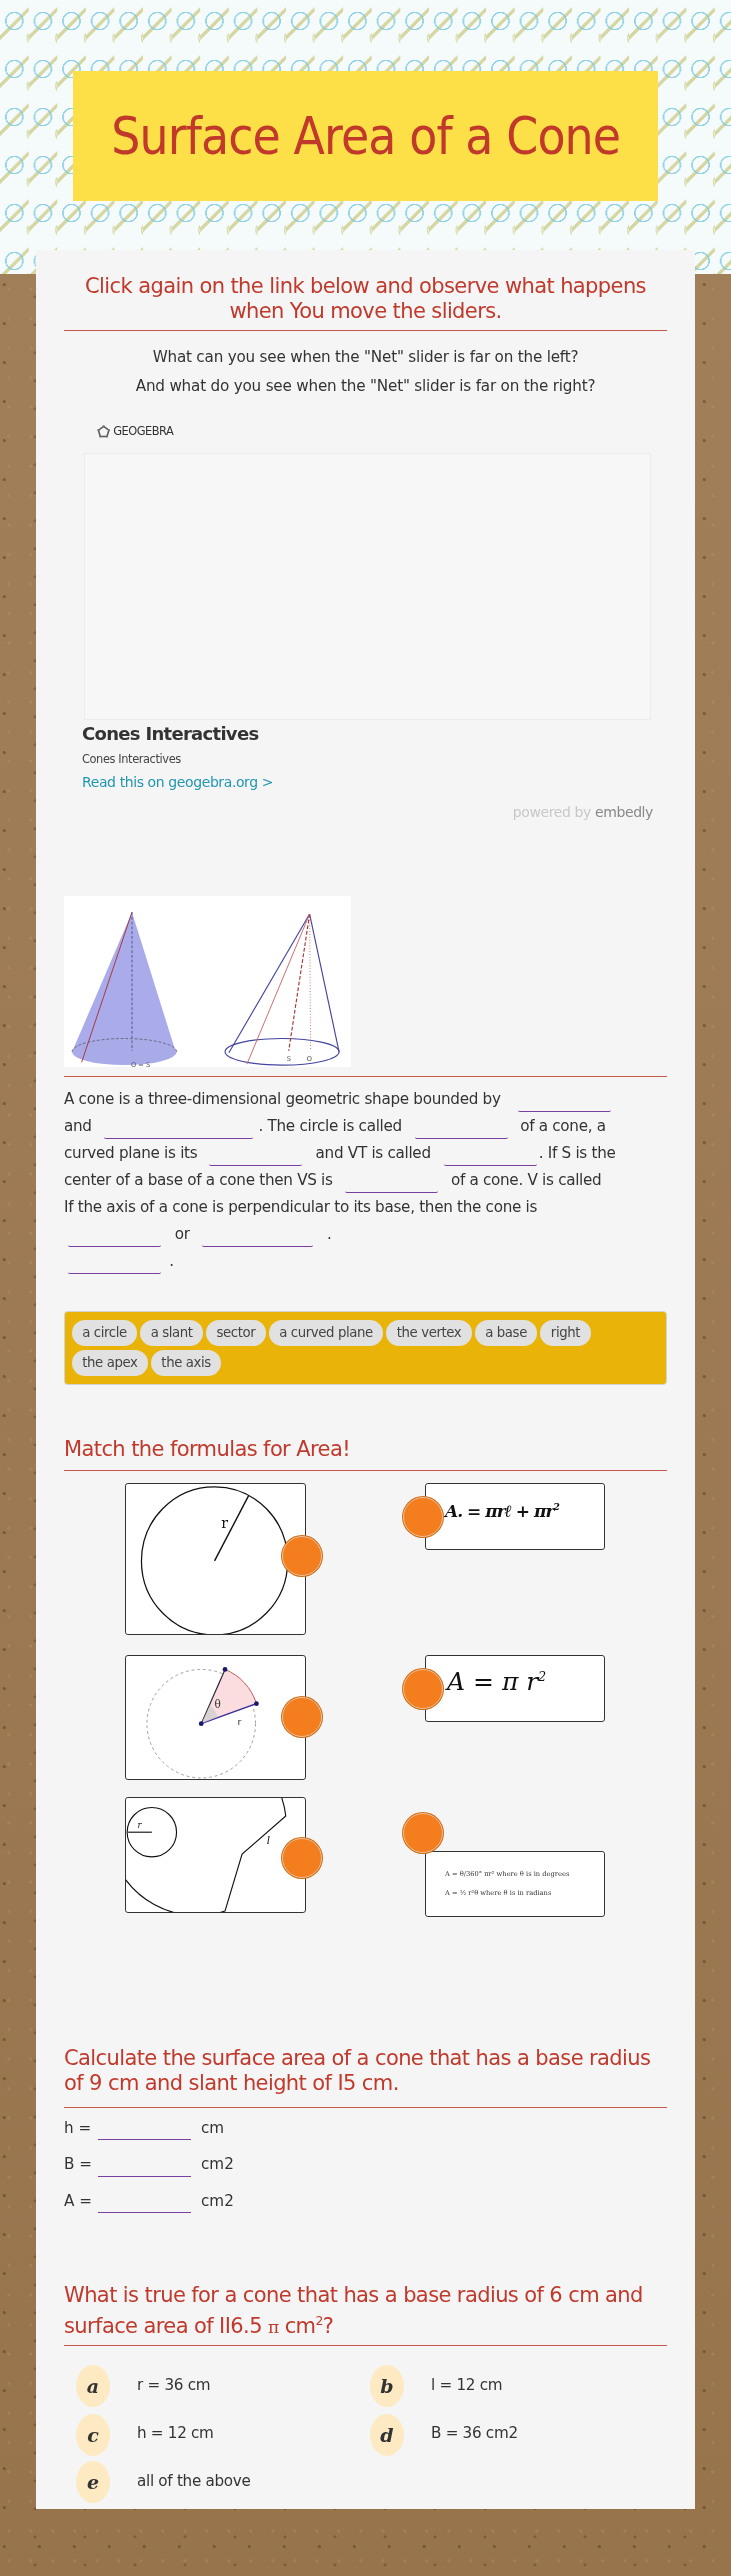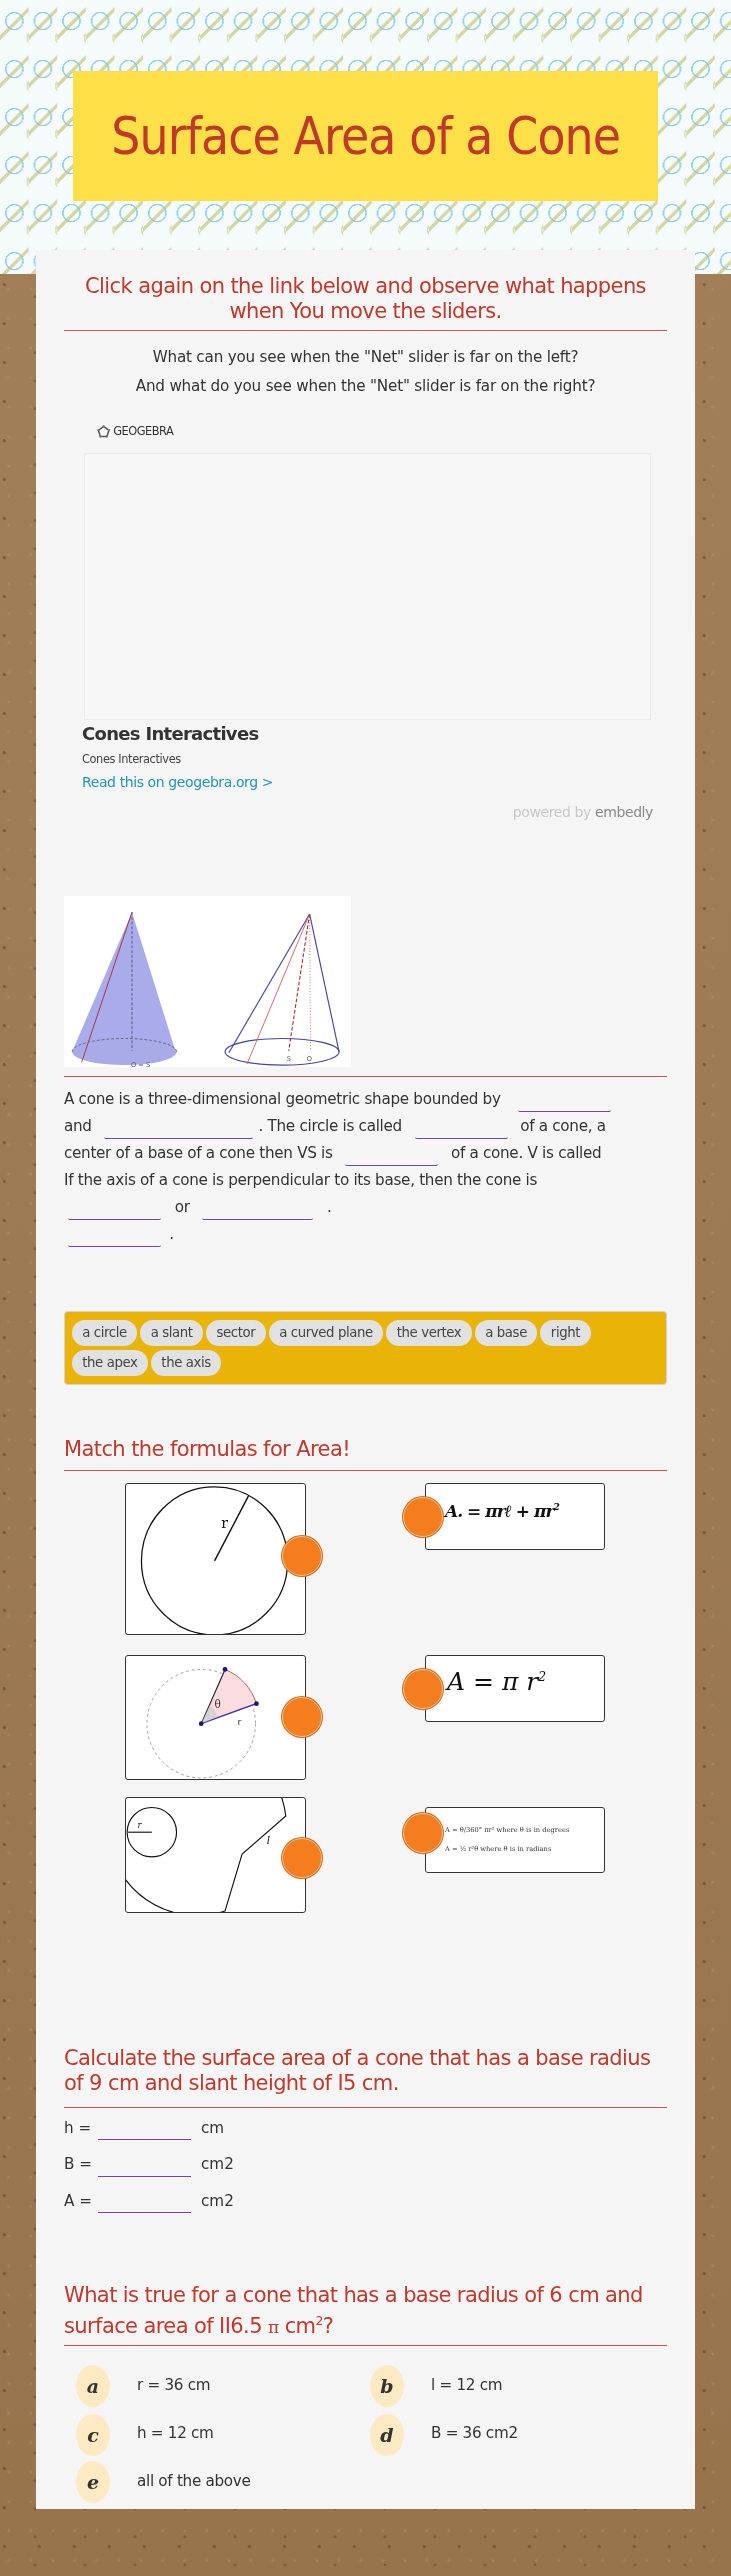--- a/index.html
+++ b/index.html
@@ -119,20 +119,26 @@
       <span>A cone is a three-dimensional geometric shape bounded by</span>
       <span class="blank" style="width:93px; margin-left:13.3px;"></span>
     </div>
     <div>
       <span>and</span>
       <span class="blank" style="width:149px; margin-left:7.6px;"></span><span>. The circle is called</span>
       <span class="blank" style="width:93px; margin-left:8.6px; margin-right:7.6px;"></span>
       <span>of a cone, a</span>
     </div>
     <div>
+      <span>curved plane is its</span>
+      <span class="blank" style="width:93px; margin-left:7.6px; margin-right:8.6px;"></span>
+      <span>and VT is called</span>
+      <span class="blank" style="width:93px; margin-left:8.6px; margin-right:1.9px;"></span><span>. If S is the</span>
+    </div>
+    <div>
       <span>center of a base of a cone then VS is</span>
       <span class="blank" style="width:93px; margin-left:7.6px; margin-right:8.6px;"></span>
       <span>of a cone. V is called</span>
     </div>
     <div style="margin-top:0px;">
       <span>If the axis of a cone is perpendicular to its base, then the cone is</span>
     </div>
     <div>
       <span class="blank" style="width:93px; margin-left:3.8px; margin-right:9.5px;"></span>
       <span>or</span>
@@ -196,21 +202,21 @@
   </div>
   <div class="dot" style="left:367px; top:1247px;"></div>
 
   <div class="img-box" style="left:389px; top:1405px; width:180px; height:67px;">
     <div style="position:absolute; left:21px; top:11.4px; font-family:'DejaVu Serif', serif; font-size:25px; font-style:italic; color:#111;">
       <span>A  =  π r</span><sup style="font-size:12.4px;">2</sup>
     </div>
   </div>
   <div class="dot" style="left:367px; top:1419px;"></div>
 
-  <div class="img-box" style="left:389px; top:1557px; width:180px; height:66px;">
+  <div class="img-box" style="left:389px; top:1601px; width:180px; height:66px;">
     <div style="position:absolute; left:19px; top:13.3px; font-family:'DejaVu Serif', serif; font-size:6.7px; color:#333; line-height:19px;">
       <div>A = θ/360° πr² where θ is in degrees</div>
       <div>A = ½ r²θ where θ is in radians</div>
     </div>
   </div>
   <div class="dot" style="left:367px; top:1563px;"></div>
 
   <div class="abs h2" style="left:28px; top:1796px; width:603px;">Calculate the surface area of a cone that has a base radius of 9 cm and slant height of I5 cm.</div>
   <div class="rule" style="top:1857px;"></div>
 

